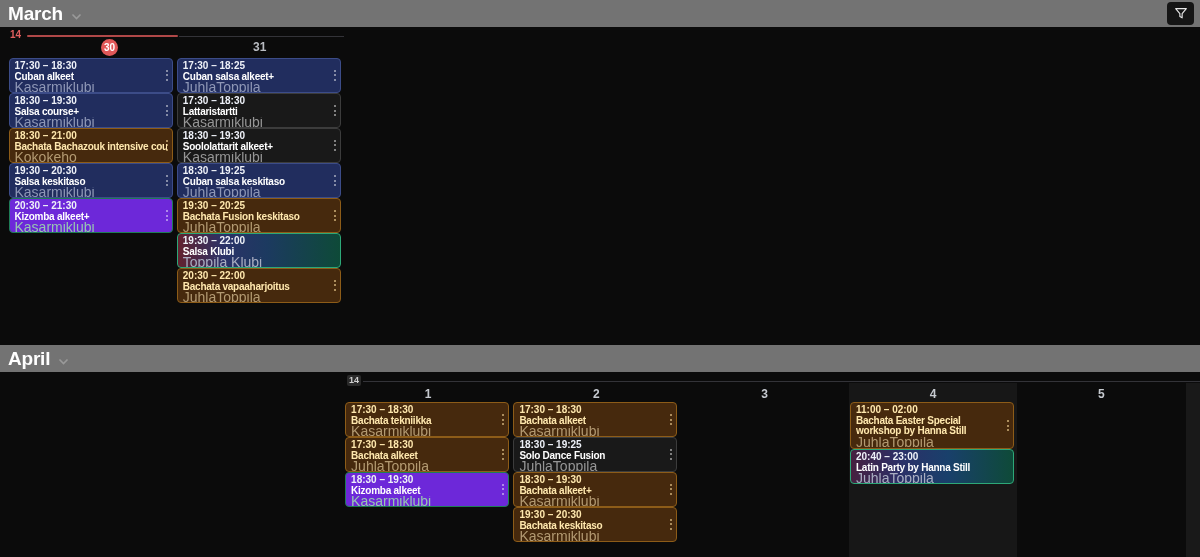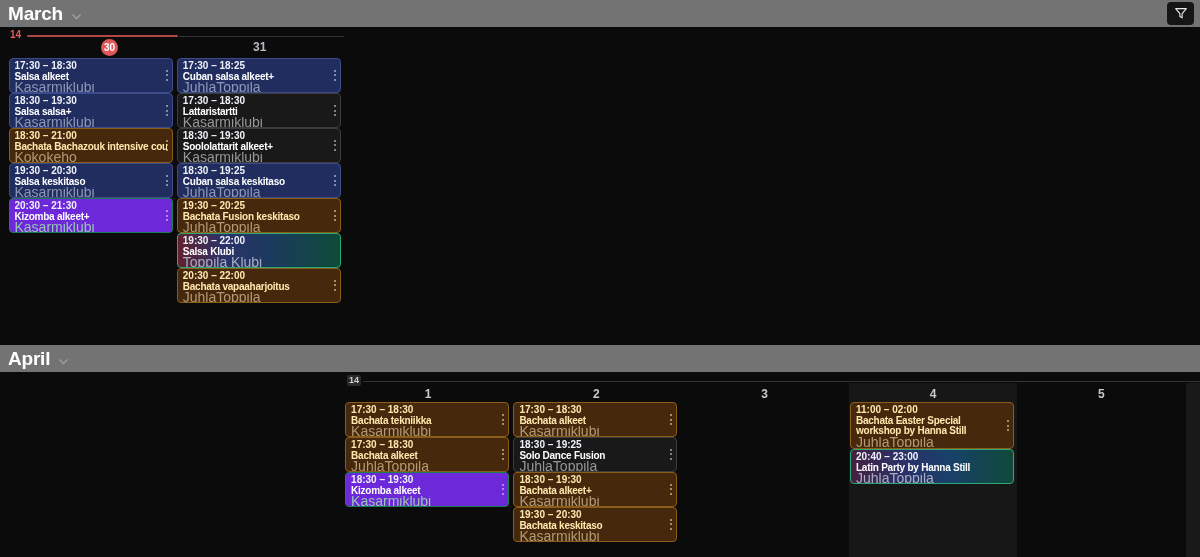--- a/index.html
+++ b/index.html
@@ -86,27 +86,27 @@
     </span>
   </div>
   <span class="week-label-march">14</span>
   <div class="line-red"></div>
   <div class="line-gray-m"></div>
   <div class="days-layer">
       <div class="day-header" style="left: 7.5px;"><span class="today-badge">30</span></div>
       <div class="day-col" style="left: 8.5px;">
         <div class="event-card t-blue">
           <div class="ev-time">17:30 – 18:30</div>
-          <div class="ev-title">Salsa alkeet</div>
-          <div class="ev-venue">Kasarmiklubi</div>
-          <span class="handle"></span>
-        </div>
-        <div class="event-card t-blue">
-          <div class="ev-time">18:30 – 19:30</div>
-          <div class="ev-title">Salsa salsa+</div>
+          <div class="ev-title">Cuban alkeet</div>
+          <div class="ev-venue">Kasarmiklubi</div>
+          <span class="handle"></span>
+        </div>
+        <div class="event-card t-blue">
+          <div class="ev-time">18:30 – 19:30</div>
+          <div class="ev-title">Salsa course+</div>
           <div class="ev-venue">Kasarmiklubi</div>
           <span class="handle"></span>
         </div>
         <div class="event-card t-brown">
           <div class="ev-time">18:30 – 21:00</div>
           <div class="ev-title">Bachata Bachazouk intensive course</div>
           <div class="ev-venue">Kokokeho</div>
           <span class="handle"></span>
         </div>
         <div class="event-card t-blue">

